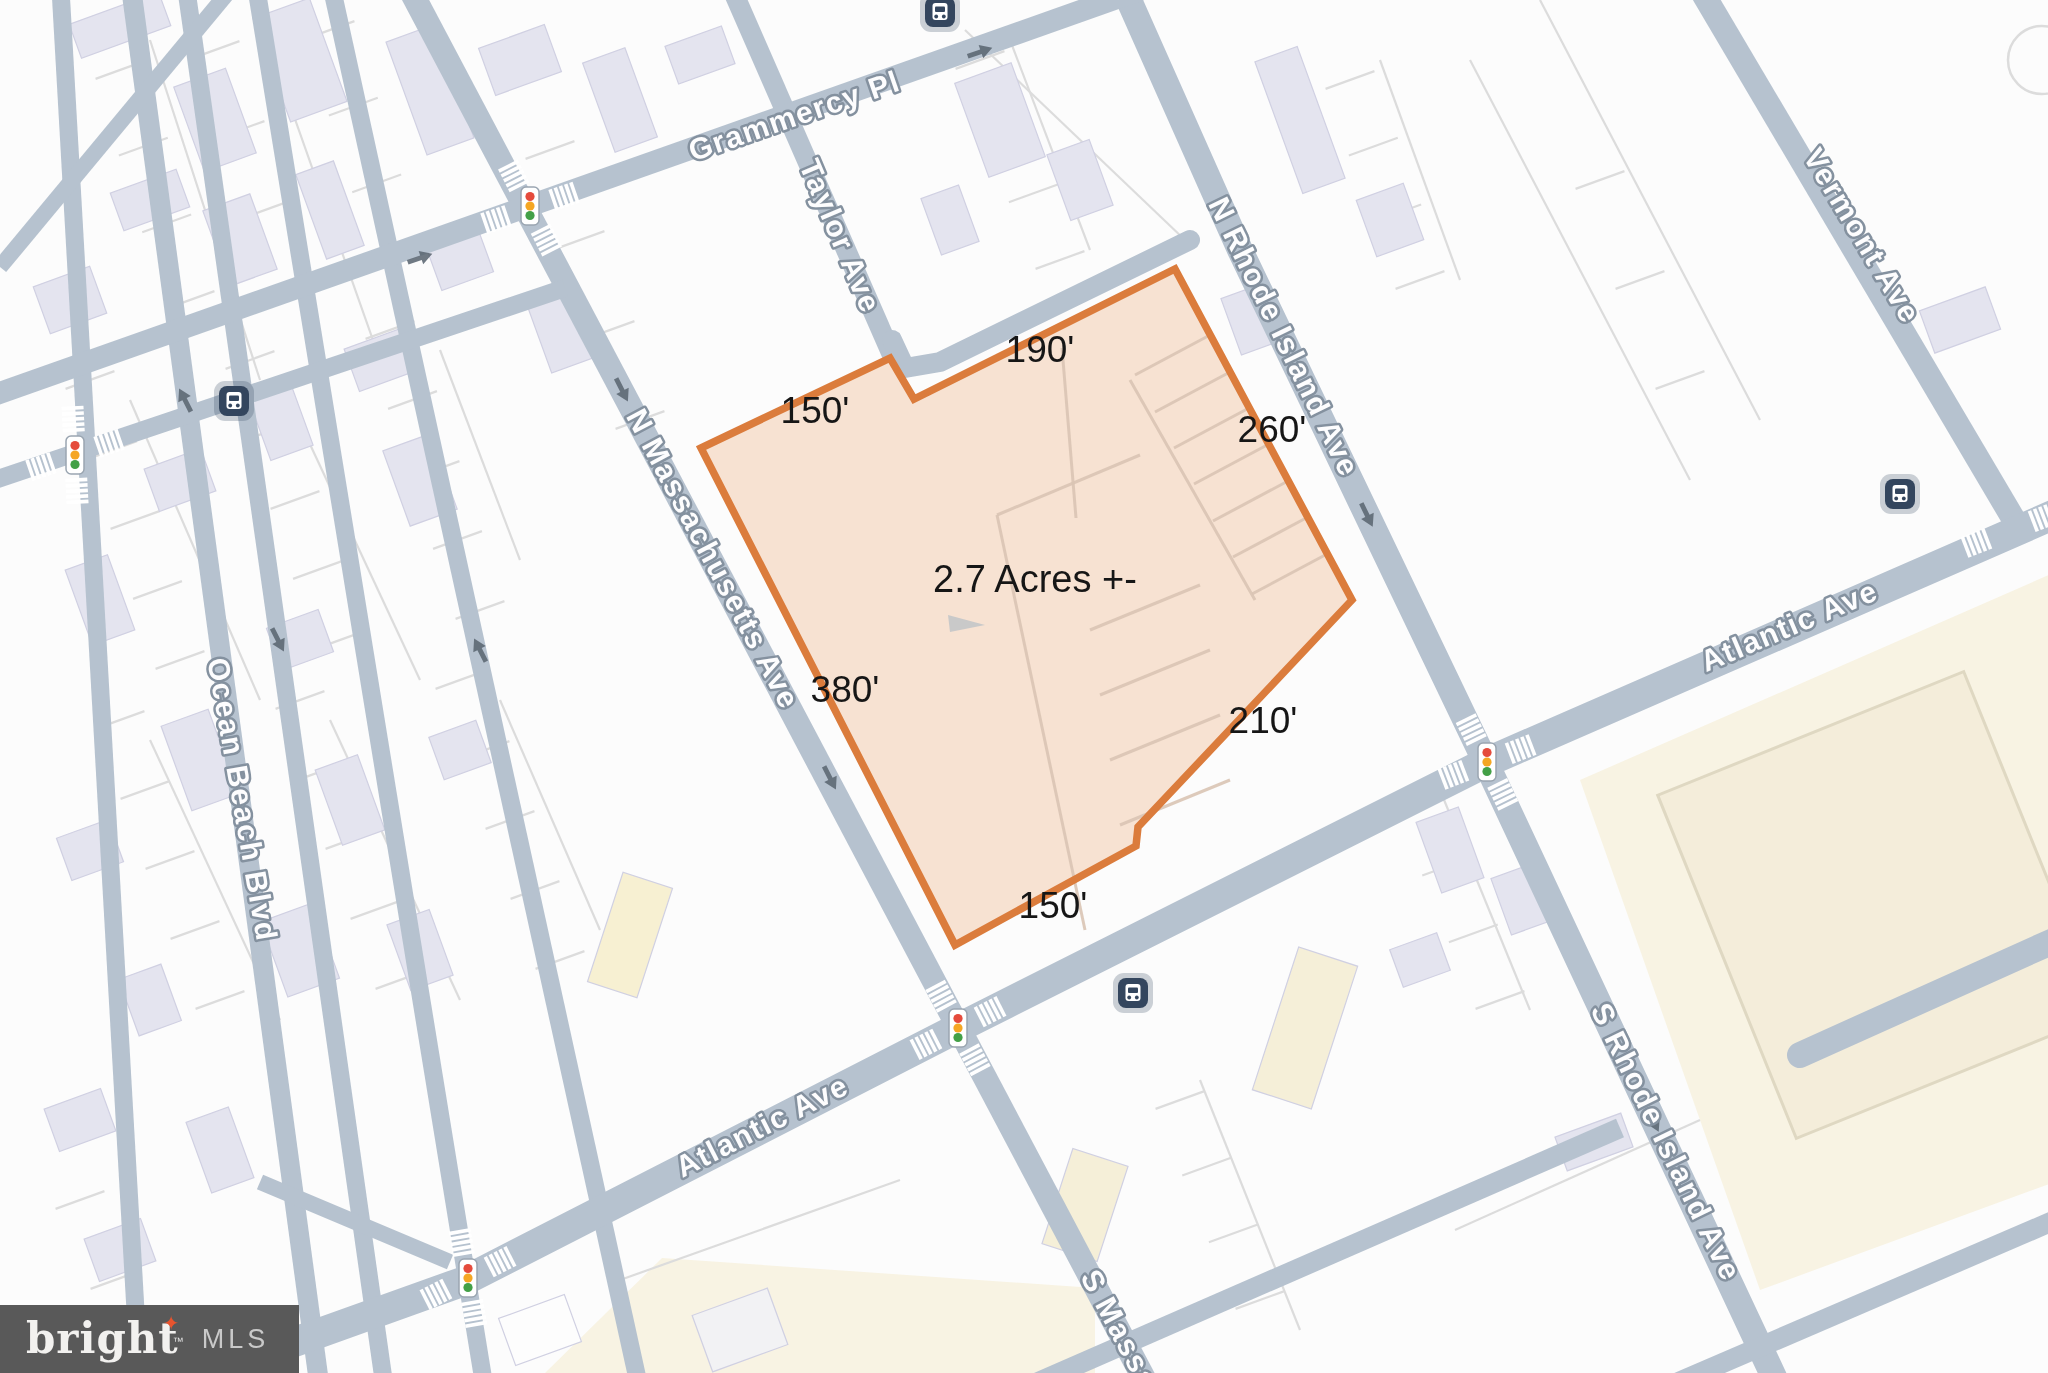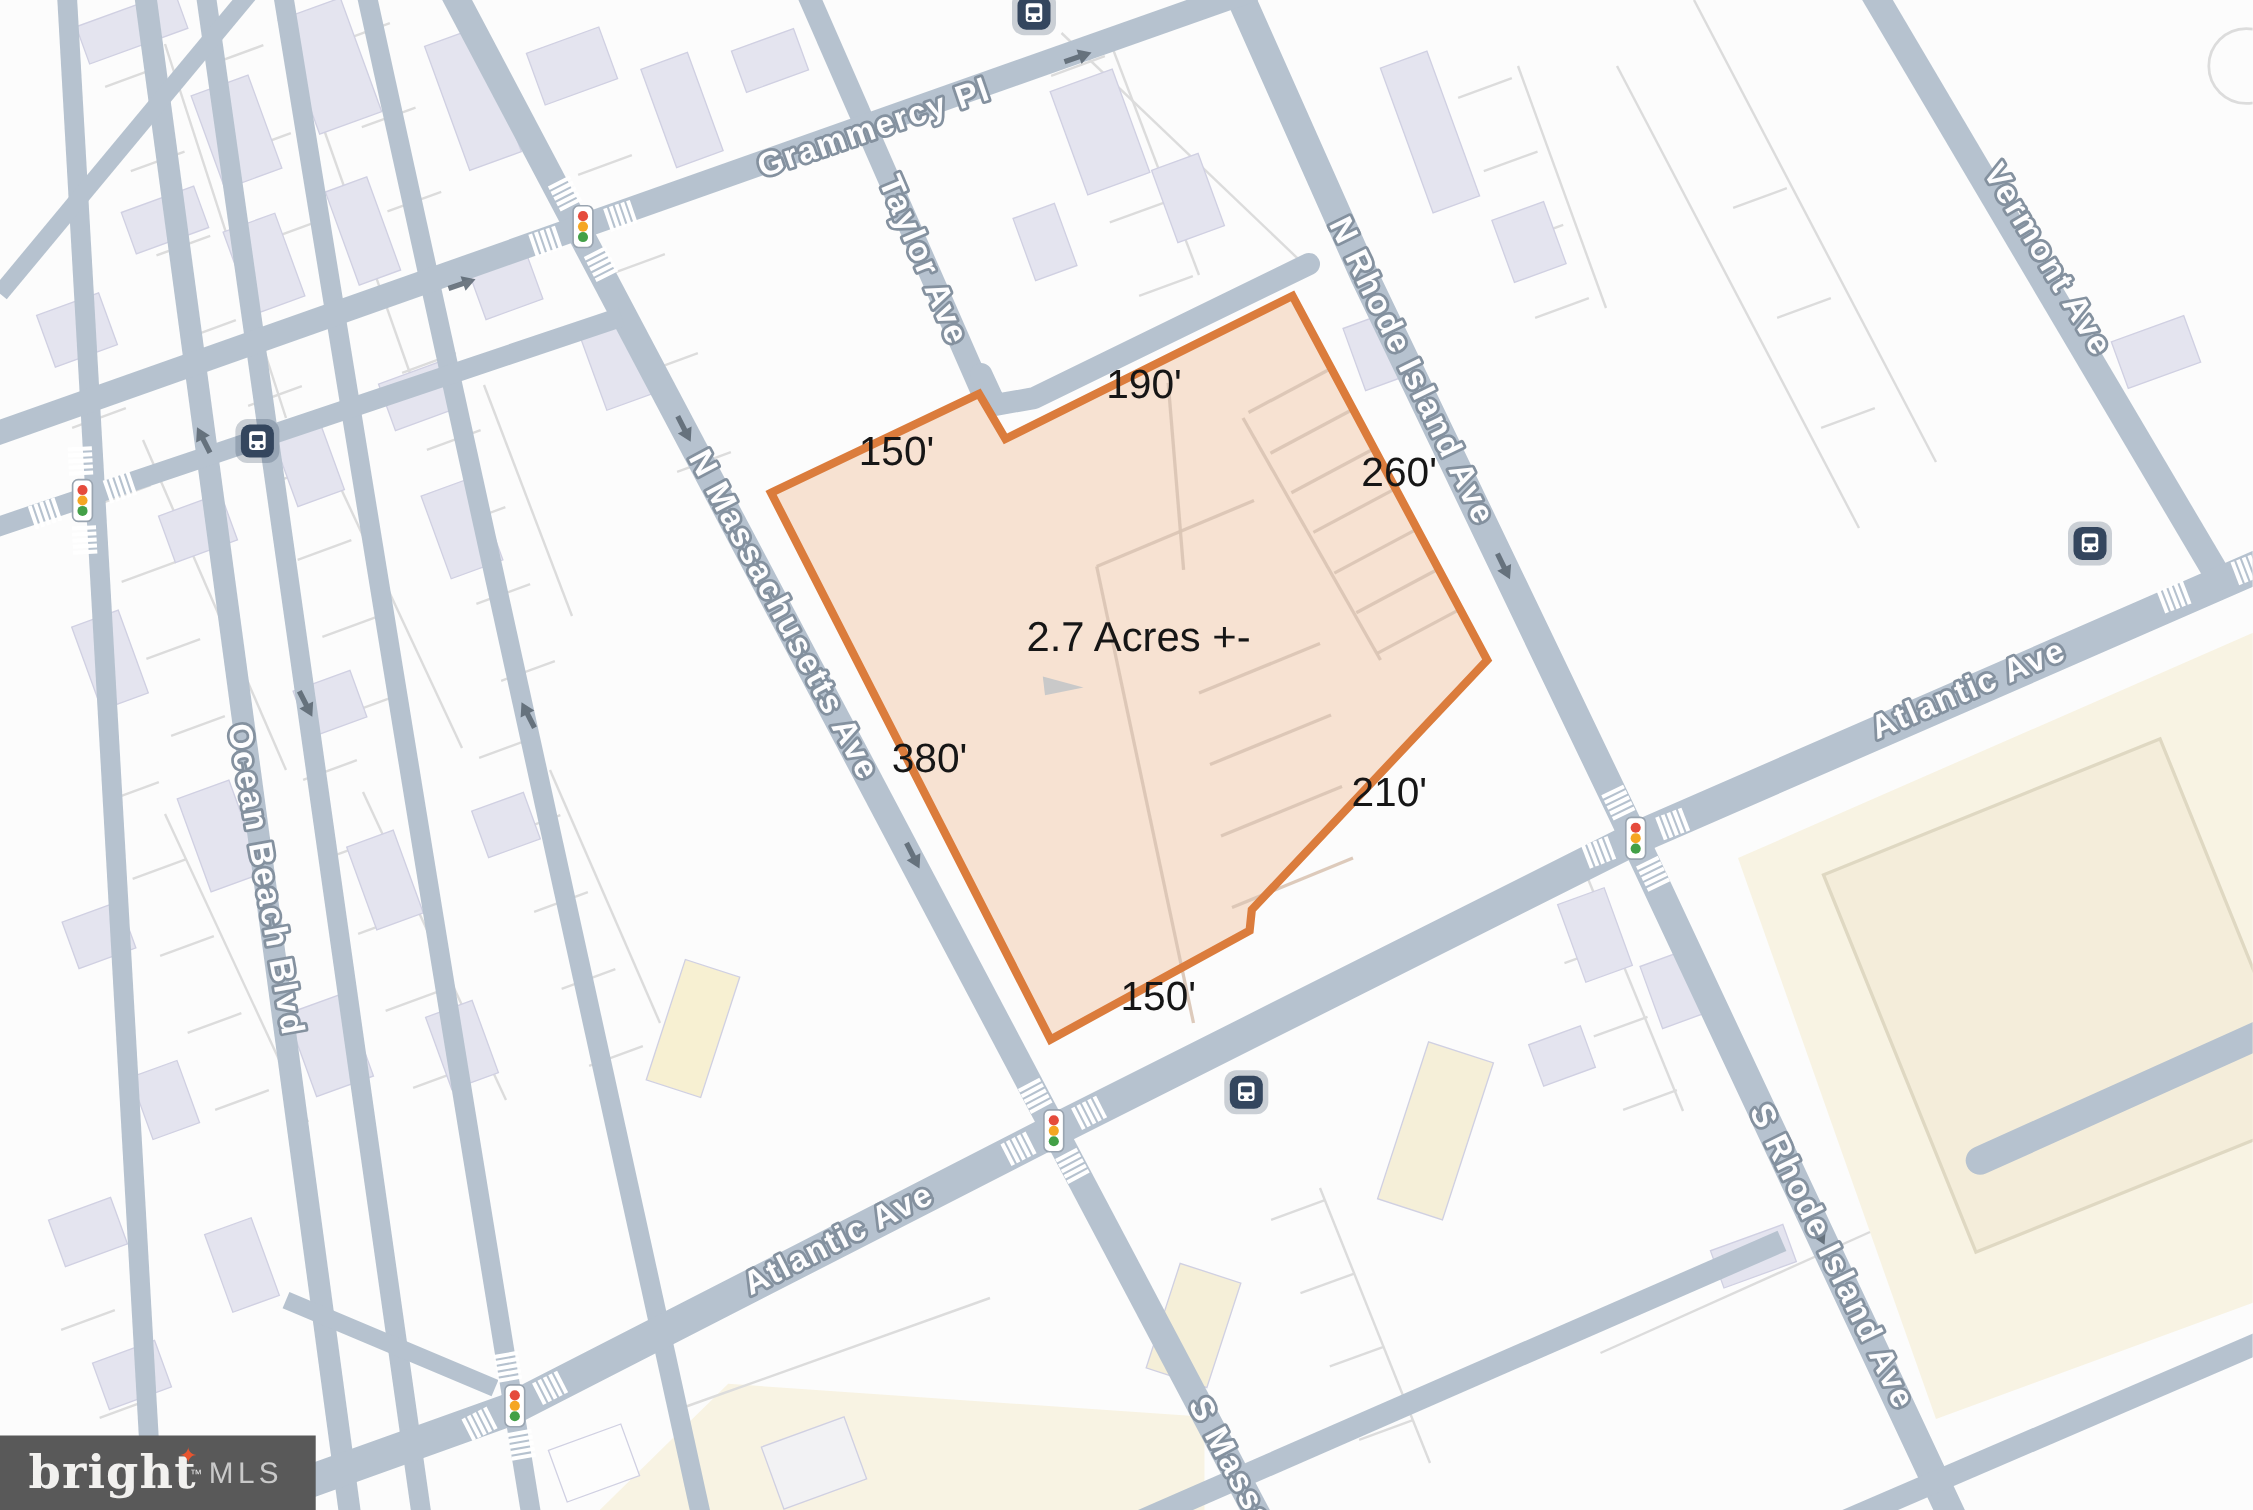--- a/index.html
+++ b/index.html
@@ -11,21 +11,21 @@
   .dim-label{font-family:"Liberation Sans",sans-serif;fill:#161616;}
   #logo{position:absolute;left:0;bottom:0;height:68px;background:#595959;
         display:flex;align-items:center;padding:0 30px 0 26px;}
   #logo .brand{font-family:"DejaVu Serif",serif;font-weight:700;color:#f2f1ef;
                font-size:42px;letter-spacing:1px;line-height:1;}
   #logo .star{color:#e8542e;font-size:20px;display:inline-block;
               transform:translate(-16px,-16px);width:0;}
   #logo .tm{color:#e9e9e9;font-size:11px;vertical-align:top;display:inline-block;
             transform:translate(-6px,2px);}
   #logo .mls{font-family:"Liberation Sans",sans-serif;color:#c9c9c9;font-size:27px;
-             letter-spacing:4px;}
+             letter-spacing:4px;margin-left:12px;}
 </style>
 </head>
 <body>
 
 <div id="stage">
   <svg id="map-svg" width="2048" height="1373" viewBox="0 0 2048 1373">
       <rect x="0" y="0" width="2048" height="1373" fill="#fcfcfc"></rect>
       <polygon points="1580,780 2060,570 2060,1180 1760,1290" fill="#f8f3e3"></polygon>
       <polygon points="545,1373 662,1258 1095,1288 1095,1373" fill="#f8f3e3"></polygon>
       <g stroke="#dcdcdc" stroke-width="2.2">

